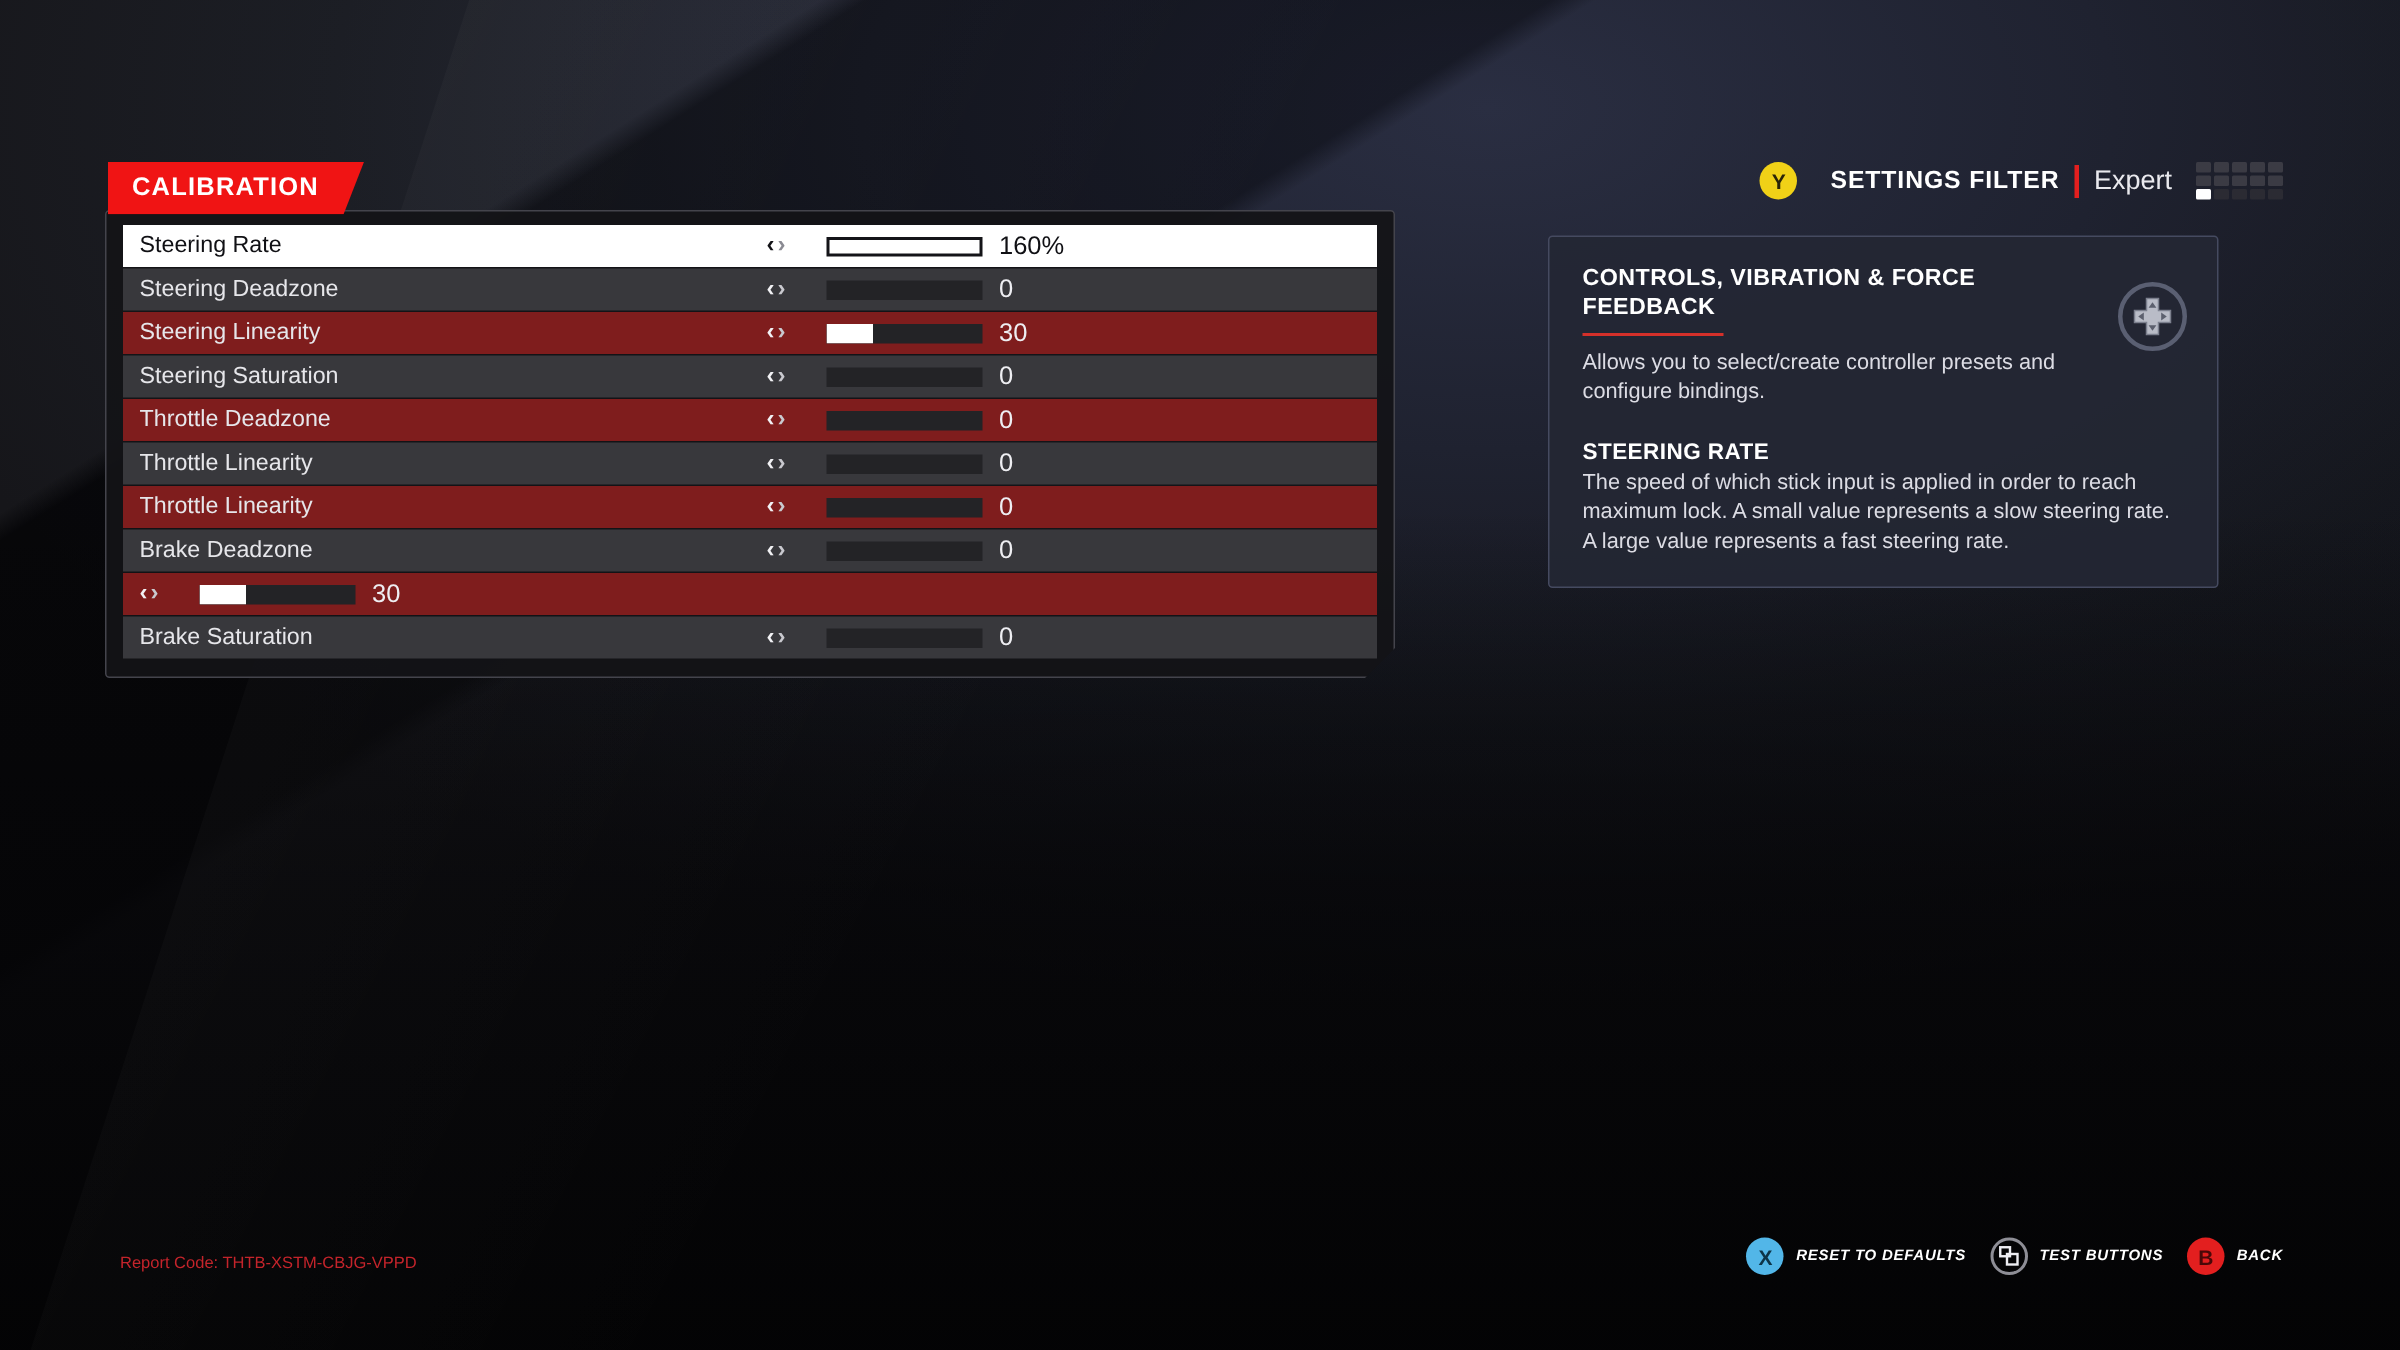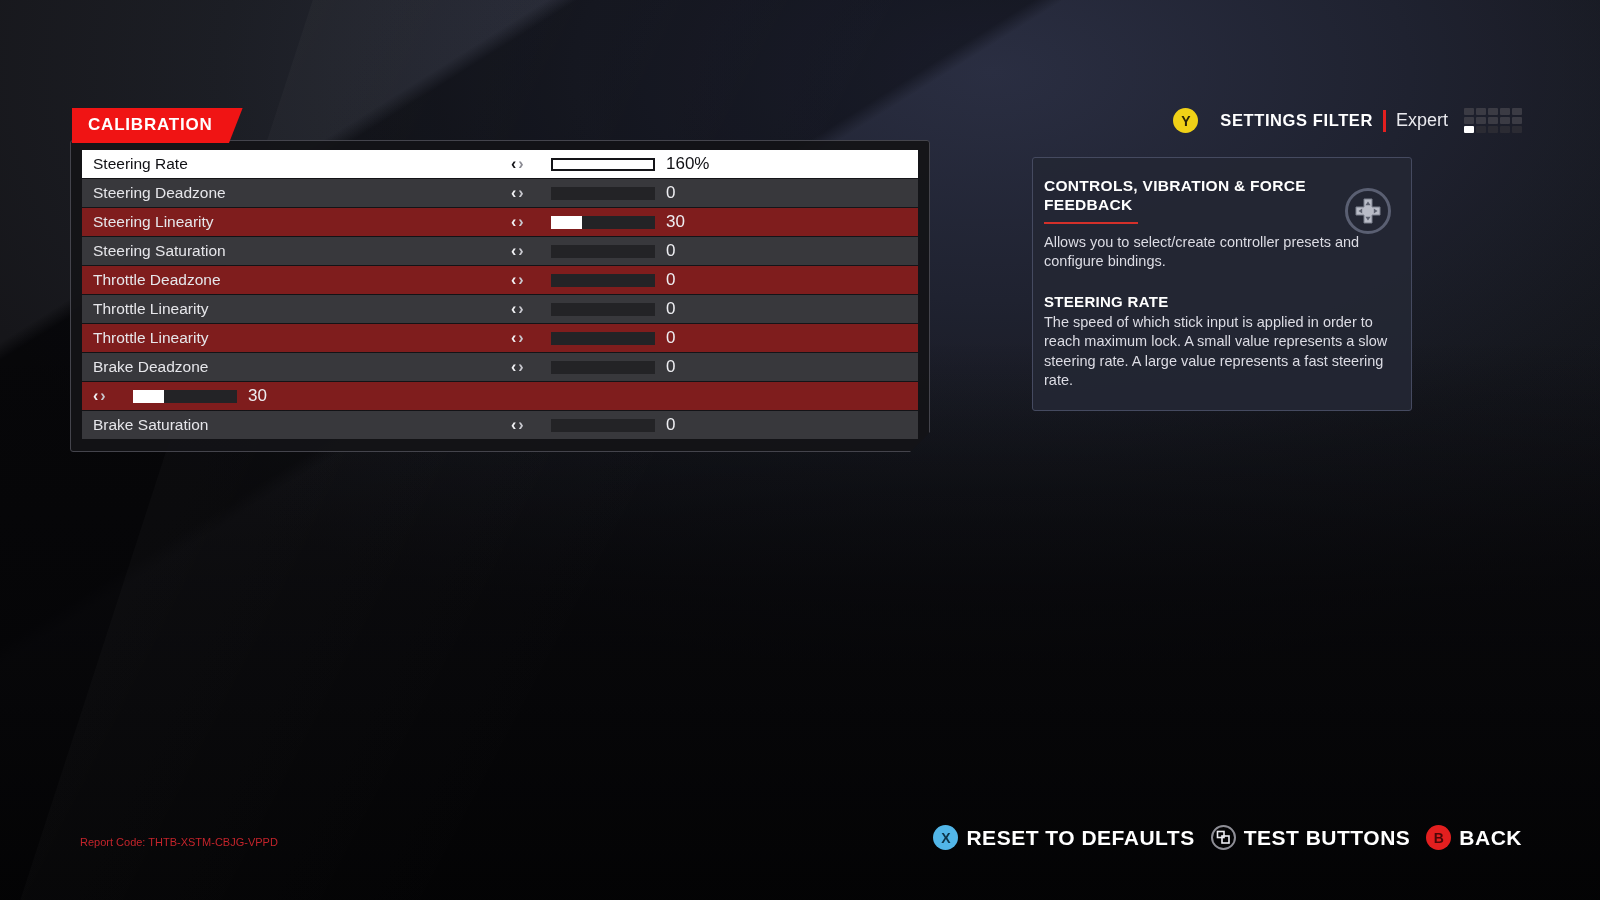--- a/index.html
+++ b/index.html
@@ -132,25 +132,25 @@
   .row-value {
     color: #eeeef2;
     font-size: 17px;
     margin-left: 11px;
   }
   .row.selected .row-value { color: #101014; }
 
   
   .info-panel {
     position: absolute; left: 1032px; top: 157px;
-    width: 380px;
+    width: 447px;
     background: rgba(36,39,52,0.93);
     border: 1px solid #454a60;
     border-radius: 3px;
-    padding: 18px 22px 20px 11px;
+    padding: 18px 22px 20px 22px;
     z-index: 4;
   }
   .info-title {
     color: #ffffff; font-weight: bold; font-size: 15.5px;
     line-height: 1.25; letter-spacing: 0.3px;
     max-width: 330px;
   }
   .info-rule {
     width: 94px; height: 2px; background: #d4302a;
     margin: 7px 0 9px 0;
@@ -178,21 +178,21 @@
   .report-code {
     position: absolute; left: 80px; bottom: 52px;
     color: #c4242b; font-size: 11px; z-index: 5;
   }
   .bottom-prompts {
     position: absolute; right: 78px; bottom: 50px;
     display: flex; align-items: center; gap: 16px; z-index: 5;
   }
   .prompt { display: flex; align-items: center; gap: 8px; }
   .prompt-label {
-    color: #ffffff; font-weight: bold; font-size: 21px; letter-spacing: 0.5px;
+    color: #ffffff; font-weight: bold; font-size: 10px; letter-spacing: 0.5px; font-style: italic;
   }
   .view-btn {
     width: 25px; height: 25px; border-radius: 50%;
     border: 2px solid #8e8e96;
     display: flex; align-items: center; justify-content: center;
     flex: 0 0 auto;
   }
 </style>
 </head>
 <body>

